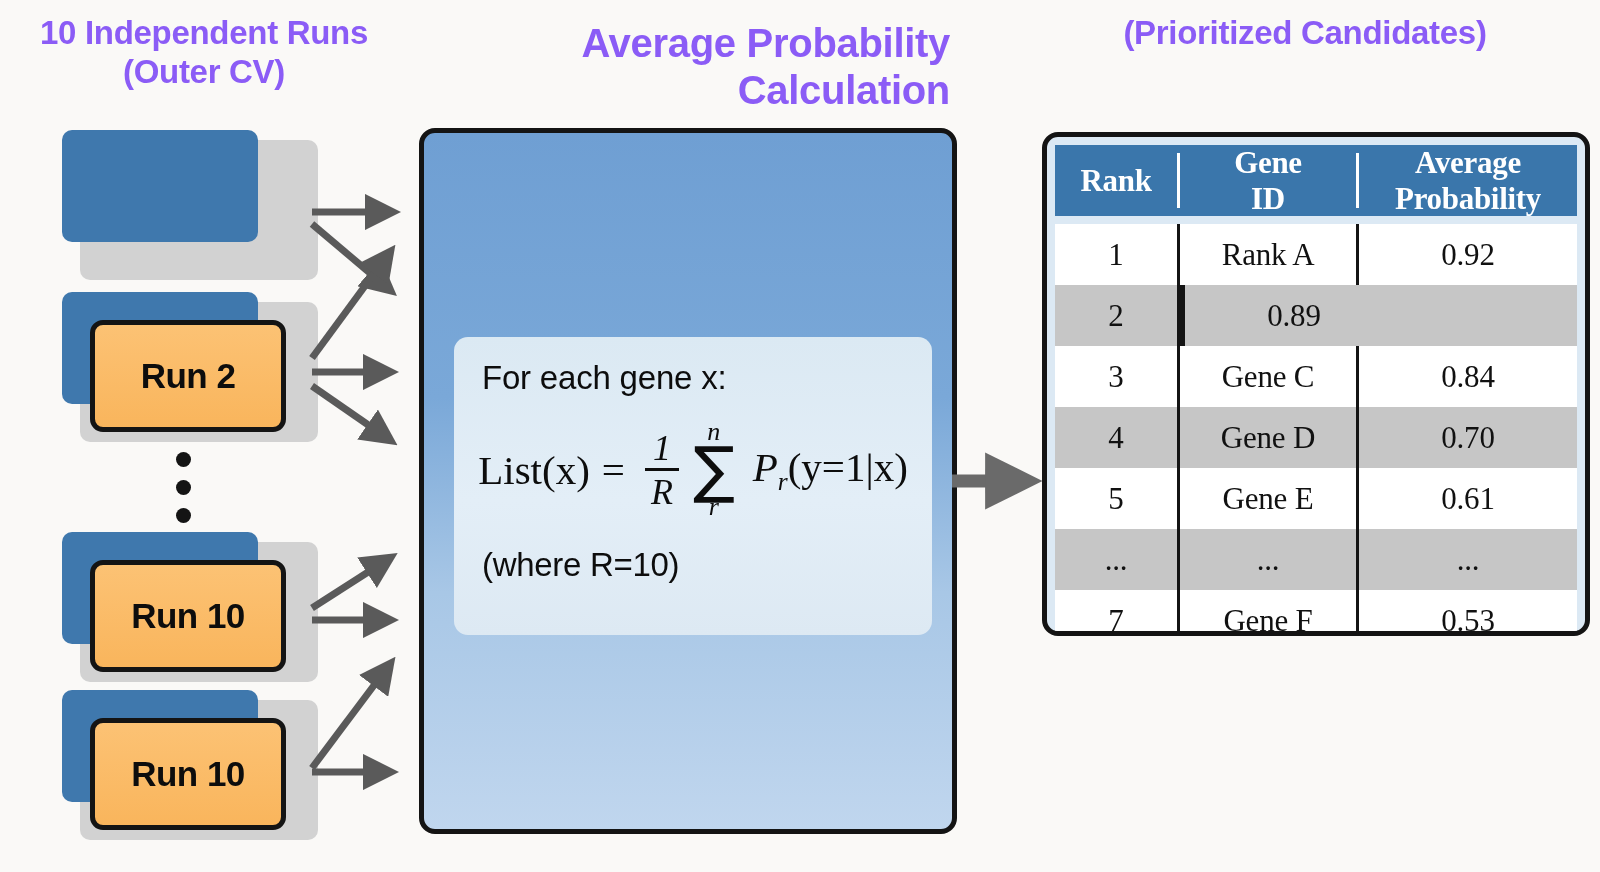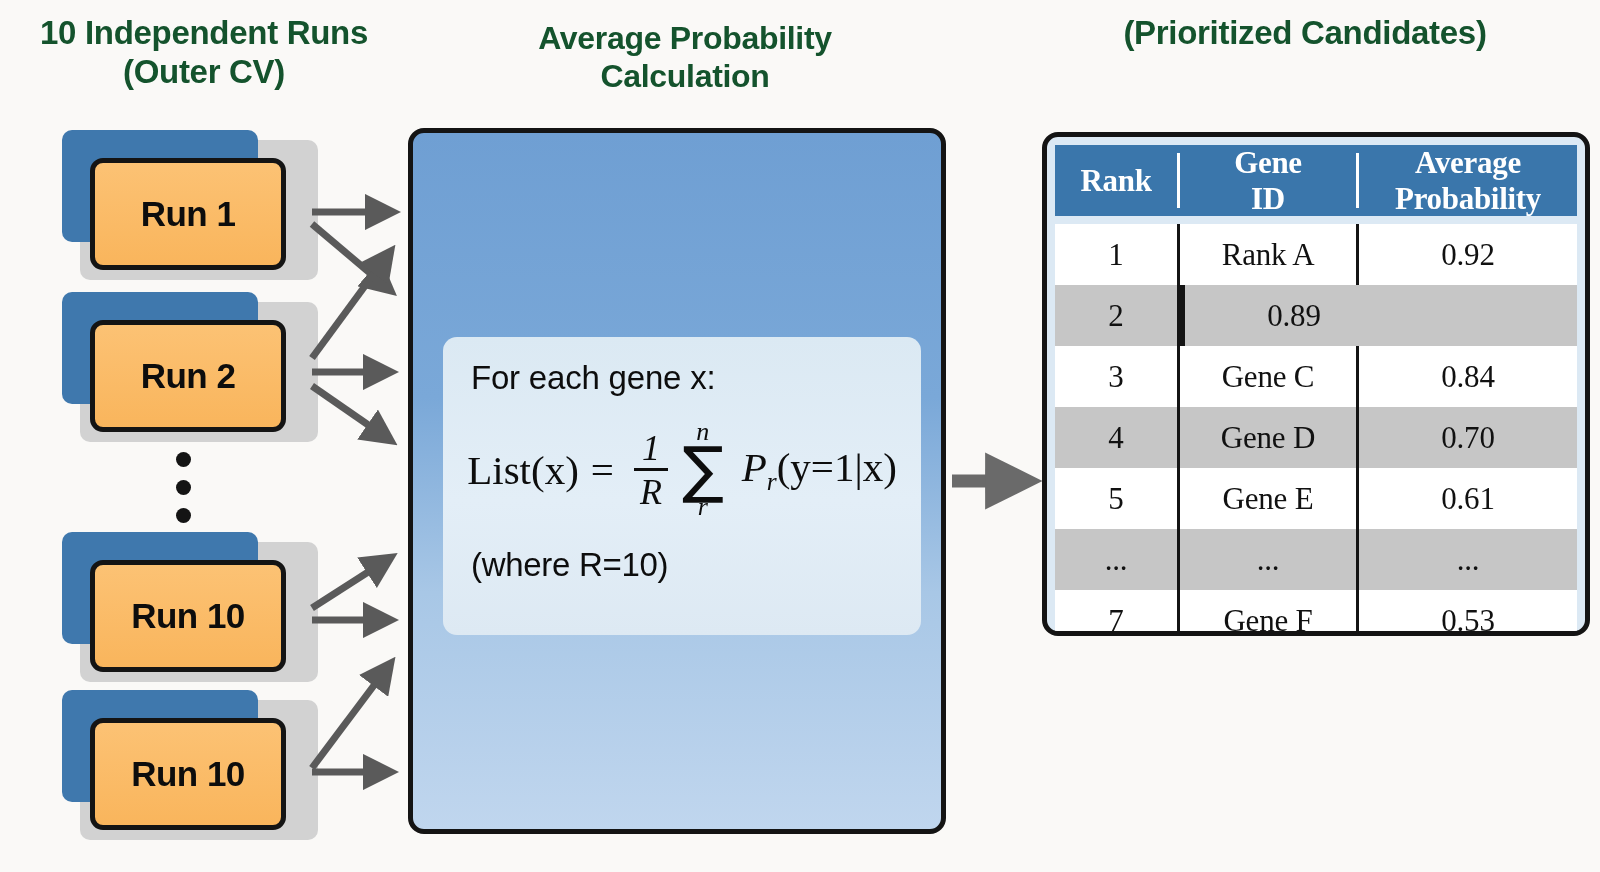--- a/index.html
+++ b/index.html
@@ -9,26 +9,26 @@
     font-family: "Liberation Sans", sans-serif;
     overflow: hidden;
   }
   #stage { position: relative; width: 1600px; height: 872px; }
 
   
   .col-title {
     position: absolute;
     text-align: center;
     font-weight: bold;
-    color: #14532d;
+    color: #8b5cf6;
     line-height: 1.18;
     letter-spacing: -0.3px;
   }
   #title-left   { left: 0px;    top: 14px;  width: 408px; font-size: 33px; }
-  #title-center { left: 420px;  top: 20px;  width: 530px; font-size: 32px; }
+  #title-center { left: 420px;  top: 20px;  width: 530px; font-size: 40px; text-align: right; }
   #title-right  { left: 1010px; top: 14px;  width: 590px; font-size: 33px; }
   .col-title .l2 { display:block; }
 
   
   .run-stack { position: absolute; width: 256px; height: 150px; }
   .card-gray {
     position: absolute; left: 18px; top: 10px;
     width: 238px; height: 140px;
     background: #d2d2d2; border-radius: 10px;
   }
@@ -61,21 +61,21 @@
     display: block; width: 15px; height: 15px; border-radius: 50%;
     background: #141414; margin: 0 auto 13px auto;
   }
   #vdots i:last-child { margin-bottom: 0; }
 
   
   #arrows { position: absolute; left: 0; top: 0; width: 1600px; height: 872px; }
 
   
   #center-panel {
-    position: absolute; left: 408px; top: 128px;
+    position: absolute; left: 419px; top: 128px;
     width: 538px; height: 706px;
     background: linear-gradient(180deg,#6f9fd3 0%, #7aa8d8 38%, #a8c7e6 66%, #c0d6ee 100%);
     border: 5px solid #141414;
     border-radius: 16px;
   }
   #formula-box {
     position: absolute; left: 30px; top: 204px;
     width: 478px; height: 298px;
     background: linear-gradient(180deg,#dbe9f3 0%, #e3eef7 55%, #dde9f3 100%);
     border-radius: 14px;
@@ -174,23 +174,20 @@
     <span>Average Probability</span>
     <span class="l2">Calculation</span>
   </div>
   <div class="col-title" id="title-right">
     <span class="l2">(Prioritized Candidates)</span>
   </div>
 
   <div class="run-stack" id="stack-0">
     <div class="card-gray"></div>
     <div class="card-blue"></div>
-    <div class="card-orange">
-      <span>Run 1</span>
-    </div>
   </div>
 
   <div class="run-stack" id="stack-1">
     <div class="card-gray"></div>
     <div class="card-blue"></div>
     <div class="card-orange">
       <span>Run 2</span>
     </div>
   </div>
 

